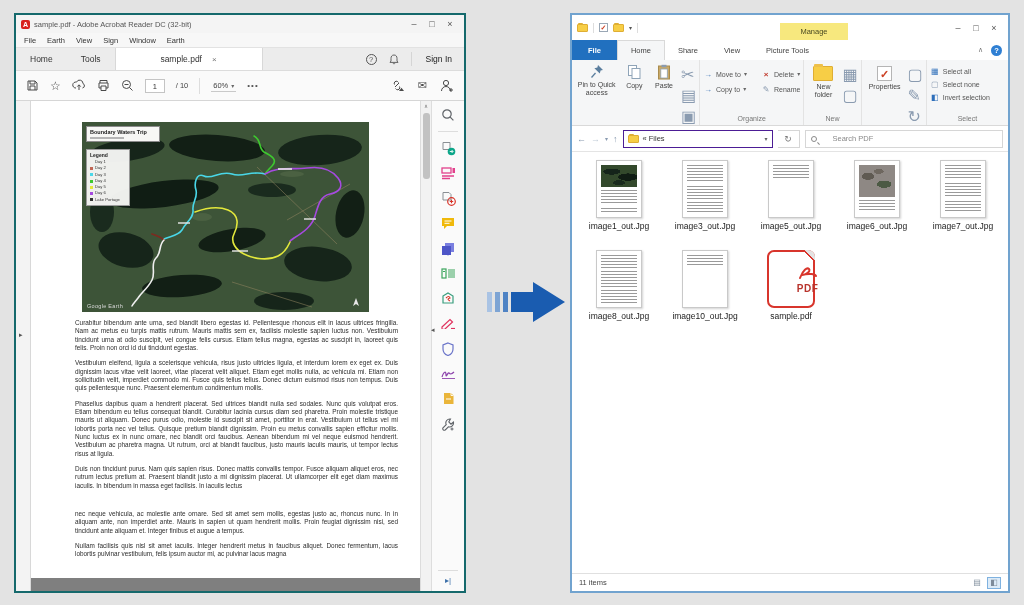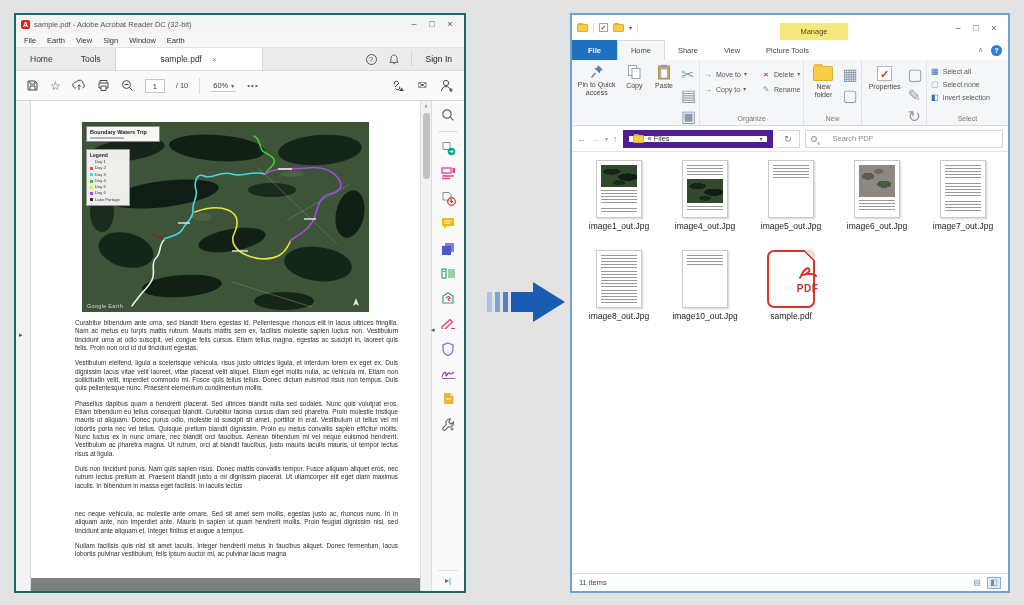--- a/index.html
+++ b/index.html
@@ -107,21 +107,21 @@
   .smallbtn .gl { font-size:8px; width:10px; text-align:center; }
   .gl-blue { color:#4a7ebb; } .gl-red { color:#c0392b; font-weight:bold; } .gl-gray { color:#8a9bb0; }
   .folder-big { width:20px; height:15px; background:#f7ce46; border:1px solid #dfae34; border-radius:1px; position:relative; margin-top:2px; }
   .folder-big::before { content:""; position:absolute; left:0; top:-3px; width:9px; height:3px; background:#eec04a; border-radius:1px 1px 0 0; }
   .props-box { width:15px; height:15px; border:1px solid #b5b5b5; background:#fff; color:#cc4125; font-size:11px;
     line-height:14px; font-weight:bold; text-align:center; margin-top:2px; }
   .ex-addressbar { height:26px; background:#fff; border-bottom:1px solid #e4e4e4; display:flex; align-items:center;
     padding:0 5px; gap:5px; flex:0 0 auto; }
   .navgl { font-size:9px; color:#8a9bb0; }
   .navgl.dim { color:#c2cdd8; }
-  .addrbox { width:150px; height:18px; border:6px solid #4c1d95; display:flex; align-items:center; gap:4px;
+  .addrbox { width:150px; height:18px; border:1px solid #4c1d95; display:flex; align-items:center; gap:4px;
     padding:0 4px; font-size:7.5px; color:#333; }
   .addrbox .caret { margin-left:auto; }
   .refreshbox { width:22px; height:18px; border:1px solid #d6d6d6; border-left:none; display:flex; align-items:center;
     justify-content:center; font-size:9px; color:#777; }
   .searchbox { flex:1; height:18px; border:1px solid #d6d6d6; display:flex; align-items:center; gap:16px; padding:0 5px; }
   .lens { width:6px; height:6px; border:1px solid #8a8a8a; border-radius:50%; position:relative; flex:0 0 auto; }
   .lens::after { content:""; position:absolute; width:3px; height:1px; background:#8a8a8a; transform:rotate(45deg);
     left:5px; top:6px; }
   .searchbox input { border:none; outline:none; flex:1; font-size:7.5px; font-family:"Liberation Sans",sans-serif; color:#333; background:transparent; }
   .searchbox input::placeholder { color:#8a8a8a; }
@@ -567,25 +567,25 @@
     <div class="fitem">
       <div class="thumb">
           <div class="img-green" style="height:24px;"></div>
           <div class="tl" style="height:16px;"></div>
           <div class="tl" style="height:6px;"></div>
         </div>
       <div class="fname">image1_out.Jpg</div>
     </div>
     <div class="fitem">
       <div class="thumb">
+          <div class="tl" style="height:18px;"></div>
+          <div class="tl" style="height:13px;"></div>
           <div class="tl" style="height:11px;"></div>
-          <div class="img-green" style="height:24px;"></div>
-          <div class="tl" style="height:5px;"></div>
-        </div>
-      <div class="fname">image4_out.Jpg</div>
+        </div>
+      <div class="fname">image3_out.Jpg</div>
     </div>
     <div class="fitem">
       <div class="thumb">
           <div class="tl" style="height:14px;"></div>
         </div>
       <div class="fname">image5_out.Jpg</div>
     </div>
     <div class="fitem">
       <div class="thumb">
           <div class="img-aerial" style="height:32px;"></div>

